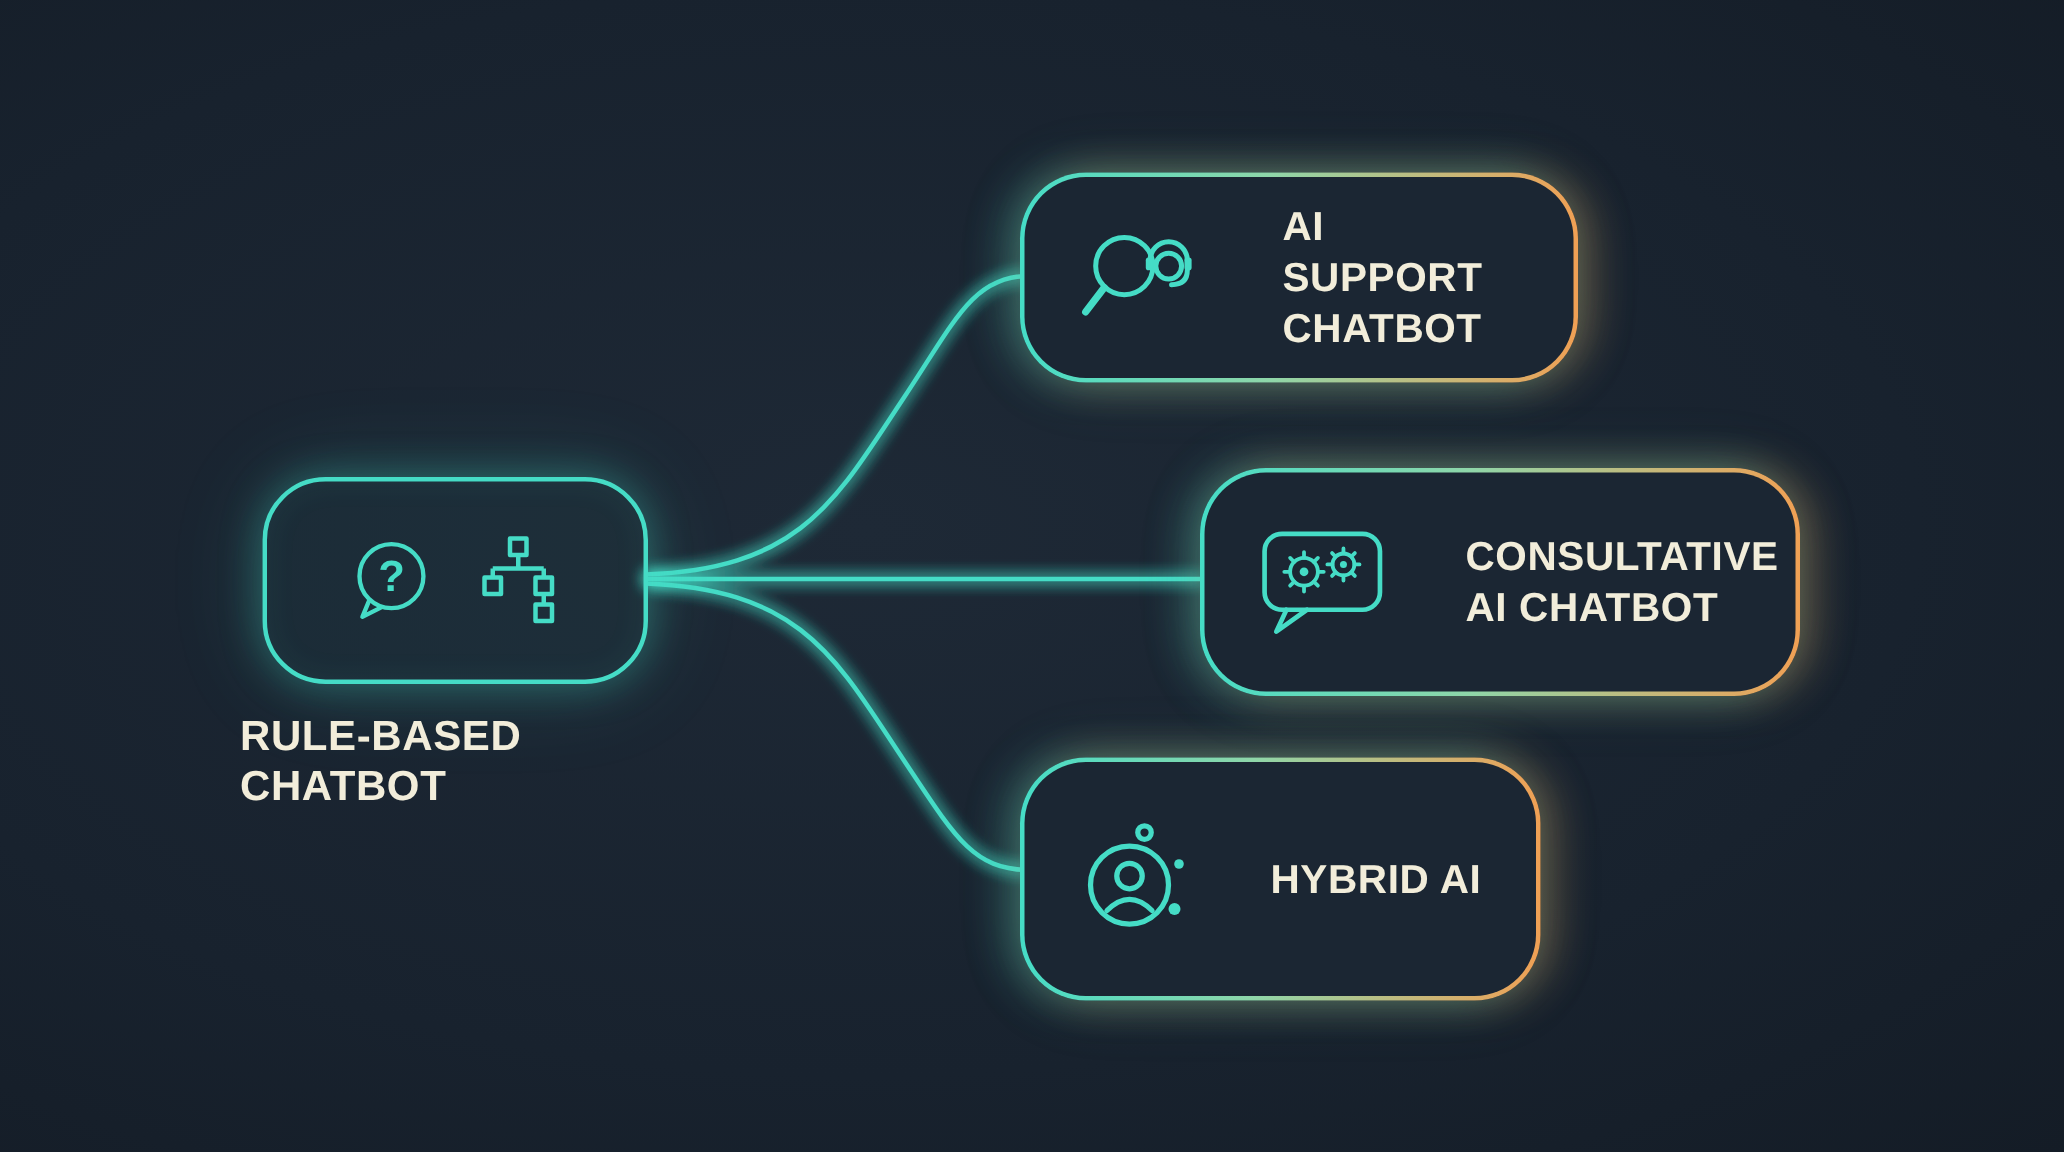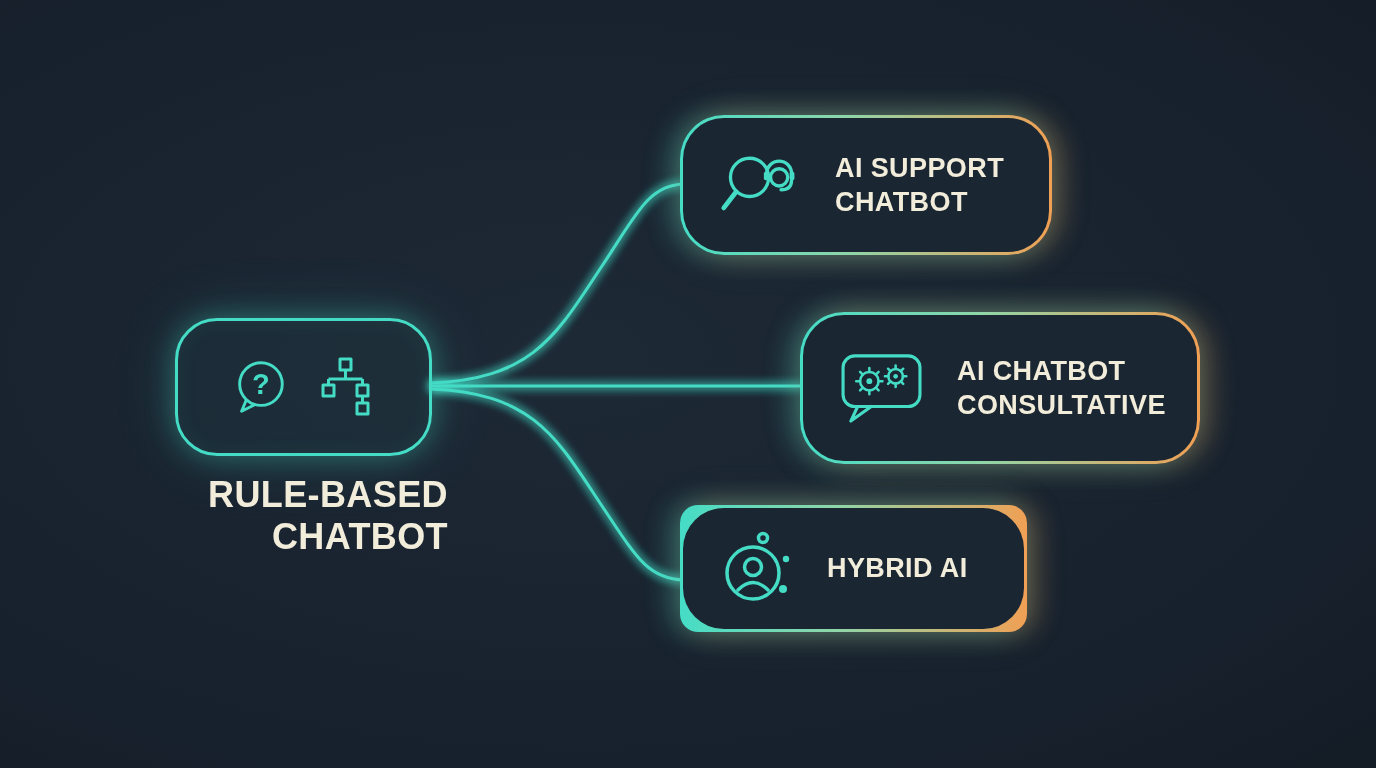--- a/index.html
+++ b/index.html
@@ -32,29 +32,29 @@
     box-shadow: -9px 0 28px rgba(69,220,198,0.30), 9px 0 28px rgba(240,160,84,0.32),
                 0 0 46px rgba(120,190,160,0.12);
   }
   .branch .node-inner {
     box-sizing: border-box; width: 100%; height: 100%;
     border-radius: 41px; background: #1b2633;
     display: flex; align-items: center; gap: 32px; padding: 0 30px 0 36px;
   }
   #node-top    { left: 680px; top: 115px; width: 372px; height: 140px; }
   #node-middle { left: 800px; top: 312px; width: 400px; height: 152px; }
-  #node-bottom { left: 680px; top: 505px; width: 347px; height: 127px; border-radius: 18px; }
+  #node-bottom { left: 680px; top: 505px; width: 347px; height: 162px; }
 
   .label {
     color: #f2edda; font-weight: 700; font-size: 27px; line-height: 1.26;
-    letter-spacing: 0.4px; text-transform: uppercase;
+    letter-spacing: 0.4px; text-transform: uppercase; margin-left: 20px;
   }
   .root-label {
     position: absolute; left: 160px; top: 474px; width: 288px;
-    text-align: right; color: #f2edda; font-weight: 700; font-size: 36px;
+    text-align: left; color: #f2edda; font-weight: 700; font-size: 28px;
     line-height: 1.18; letter-spacing: 0.4px; text-transform: uppercase;
   }
   .icon { display: inline-flex; flex: 0 0 auto; }
   .icon svg { display: block; }
 </style>
 </head>
 <body>
 
 <div class="stage">
 
@@ -133,22 +133,22 @@
             <path d="M 31 17.5 L 31 21.5 M 31 40.5 L 31 44.5 M 17.5 31 L 21.5 31 M 40.5 31 L 44.5 31
                      M 21.5 21.5 L 24.3 24.3 M 37.7 37.7 L 40.5 40.5 M 40.5 21.5 L 37.7 24.3 M 24.3 37.7 L 21.5 40.5"></path>
             <circle cx="58" cy="26" r="7.5"></circle>
             <circle cx="58" cy="26" r="2.4" fill="#45dcc6" stroke="none"></circle>
             <path d="M 58 15 L 58 18.5 M 58 33.5 L 58 37 M 47 26 L 50.5 26 M 65.5 26 L 69 26
                      M 50.2 18.2 L 52.7 20.7 M 63.3 31.3 L 65.8 33.8 M 65.8 18.2 L 63.3 20.7 M 52.7 31.3 L 50.2 33.8"></path>
           </g>
         </svg>
       </span>
       <div class="label">
+        <div>CONSULTATIVE</div>
         <div>AI CHATBOT</div>
-        <div>CONSULTATIVE</div>
       </div>
     </div>
   </div>
 
   <div class="node branch" id="node-bottom">
     <div class="node-inner">
       <span class="icon">
         <svg width="76" height="76" viewBox="0 0 76 76" fill="none" stroke="#45dcc6" stroke-width="3.5" stroke-linecap="round">
           <circle cx="34" cy="42" r="26"></circle>
           <circle cx="34" cy="36" r="8.5"></circle>

